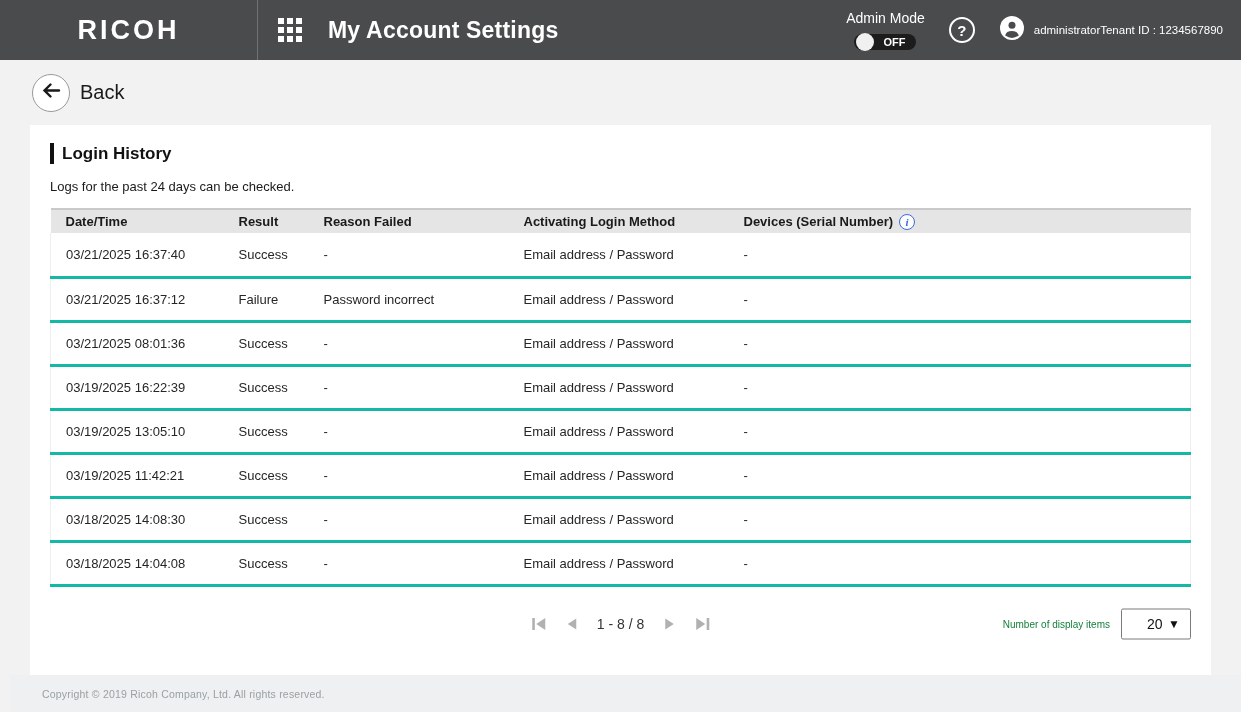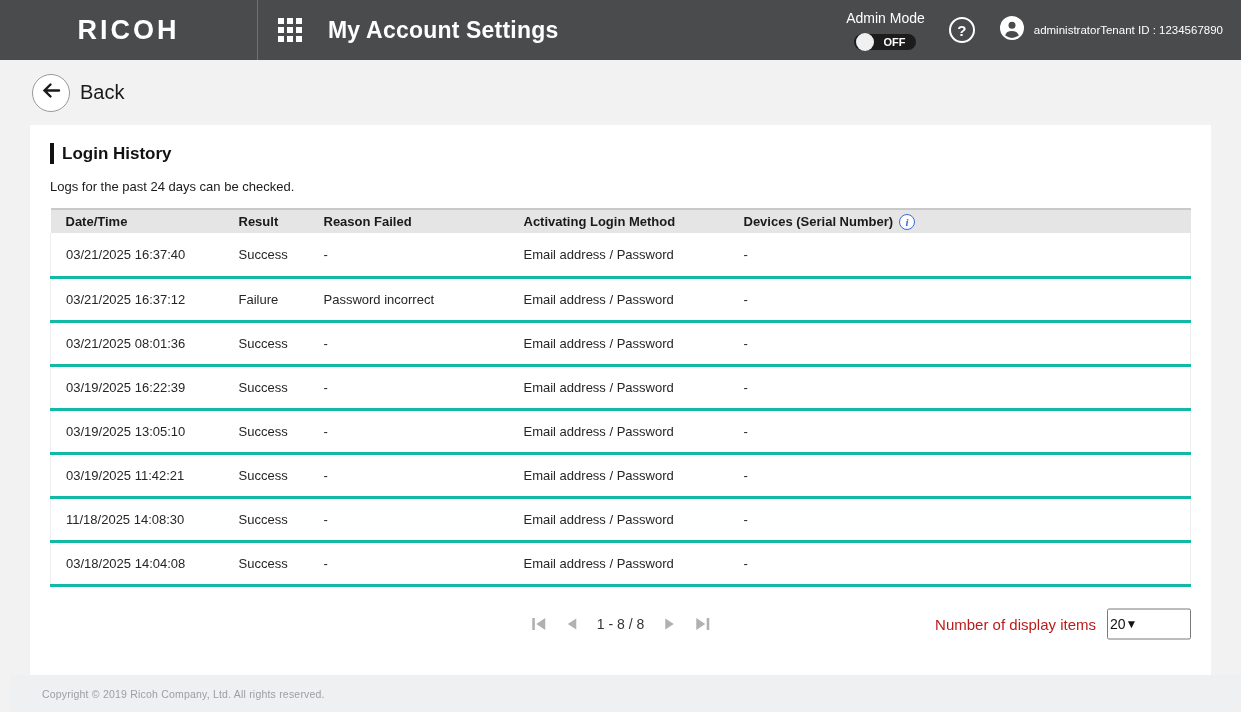--- a/index.html
+++ b/index.html
@@ -107,25 +107,25 @@
   .pagination {
     position: absolute; left: 50%; top: 50%; transform: translate(-50%, -50%);
     display: flex; align-items: center; gap: 20px;
   }
   .page-btn { display: flex; align-items: center; cursor: pointer; }
   .page-indicator { font-size: 14px; color: #333333; white-space: nowrap; }
   .display-items {
     position: absolute; right: 0; top: 50%; transform: translateY(-50%);
     display: flex; align-items: center; gap: 11px;
   }
-  .display-items-label { font-size: 15px; color: #b91c1c; }
+  .display-items-label { font-size: 10px; color: #15803d; }
   .dropdown {
-    width: 84px; height: 31px; background: #ffffff; border: 1px solid #7a7a7a;
+    width: 70px; height: 31px; background: #ffffff; border: 1px solid #7a7a7a;
     border-radius: 2px; display: flex; align-items: center; cursor: pointer;
-    padding: 0 10px 0 2px; justify-content: flex-start;
+    padding: 0 10px 0 25px; justify-content: space-between;
   }
   .dropdown-value { font-size: 14px; color: #111111; }
   .dropdown-caret { font-size: 12px; color: #111111; }
 
   
   .app-footer {
     position: absolute; left: 10px; bottom: 0; width: 100%; height: 37px;
     background: #eef0f1; display: flex; align-items: center; padding-left: 32px;
   }
   .copyright { font-size: 10.5px; color: #9aa0a4; letter-spacing: 0.2px; }
@@ -260,21 +260,21 @@
 
   <tr>
     <td>03/19/2025 11:42:21</td>
     <td>Success</td>
     <td>-</td>
     <td>Email address / Password</td>
     <td>-</td>
   </tr>
 
   <tr>
-    <td>11/18/2025 14:08:30</td>
+    <td>03/18/2025 14:08:30</td>
     <td>Success</td>
     <td>-</td>
     <td>Email address / Password</td>
     <td>-</td>
   </tr>
 
   <tr>
     <td>03/18/2025 14:04:08</td>
     <td>Success</td>
     <td>-</td>

